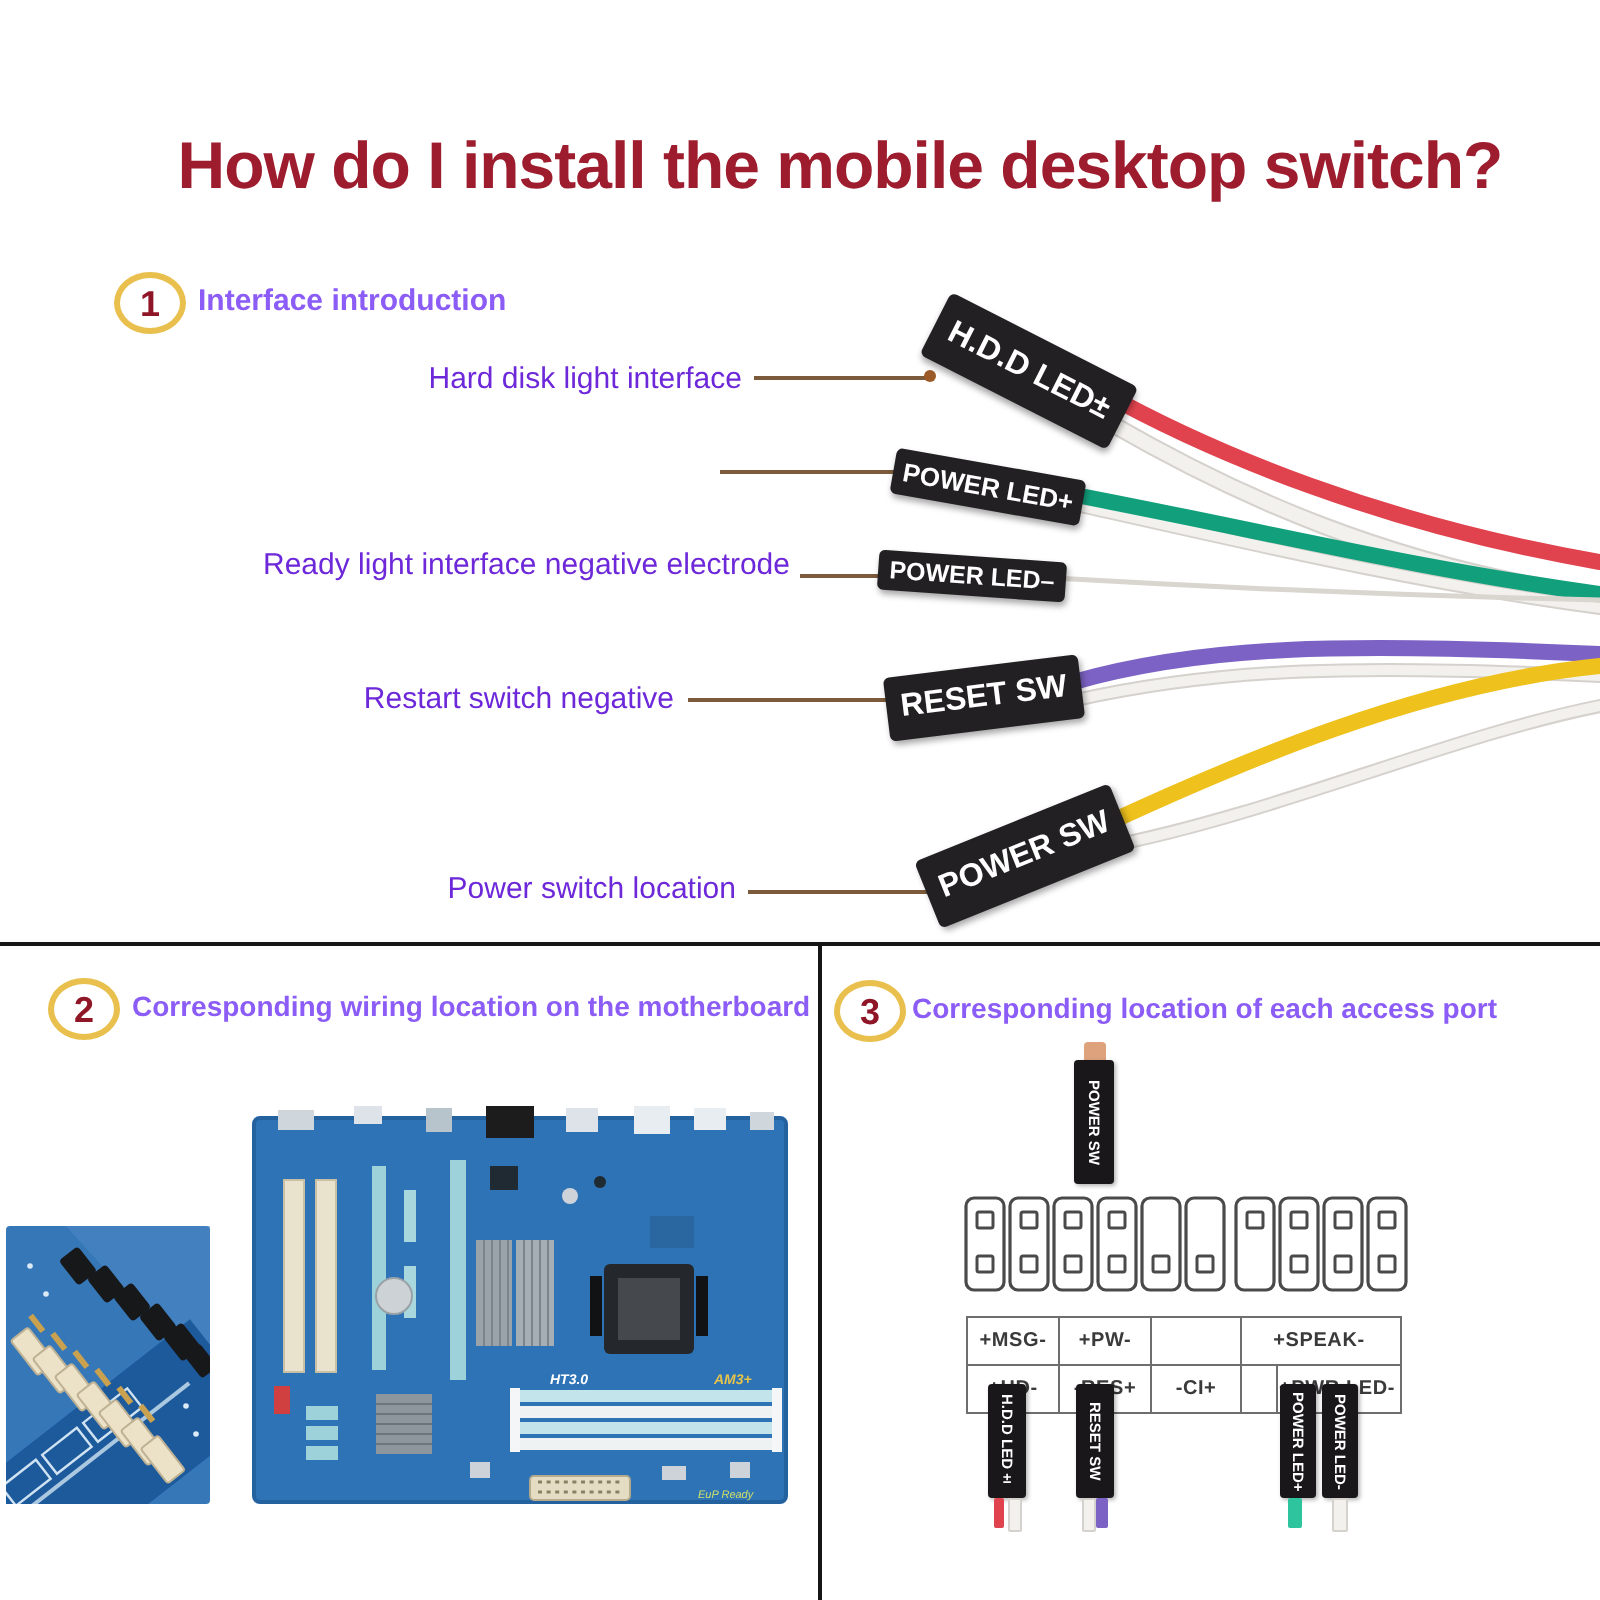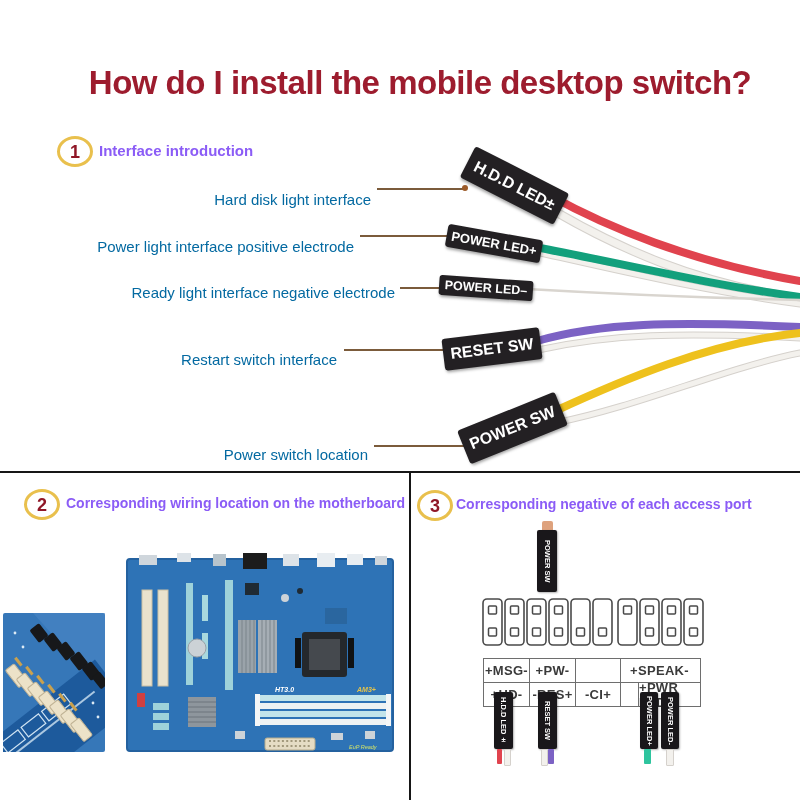--- a/index.html
+++ b/index.html
@@ -5,40 +5,40 @@
   html,body{margin:0;padding:0;background:#ffffff;}
   .page{position:relative;width:800px;height:800px;background:#fff;overflow:hidden;
         font-family:"Liberation Sans", sans-serif;}
   .title{position:absolute;top:64px;left:0;width:100%;text-align:center;
          font-size:33px;font-weight:700;letter-spacing:-0.5px;color:#9d1c2e;padding-left:20px;}
   .badge{position:absolute;width:30px;height:25px;border:3px solid #e9c04d;border-radius:50%;
          display:flex;align-items:center;justify-content:center;background:#fff;}
   .badge span{color:#8f1626;font-weight:800;font-size:18px;line-height:1;}
   .heading{position:absolute;font-size:15px;font-weight:700;color:#8b5cf6;white-space:nowrap;}
   .heading.small{font-size:14px;}
-  .iface-label{position:absolute;font-size:15px;color:#0369a1;white-space:nowrap;margin-top:10px;}
+  .iface-label{position:absolute;font-size:15px;color:#6d28d9;white-space:nowrap;}
   .leader{position:absolute;height:2px;background:#7b5b3b;}
   .ldot{position:absolute;width:6px;height:6px;border-radius:50%;background:#9c5a28;}
   .conn{position:absolute;background:#232023;border-radius:3px;display:flex;align-items:center;
         justify-content:center;color:#fff;font-weight:700;white-space:nowrap;
         box-shadow:1px 2px 3px rgba(0,0,0,.35);}
   .wires{position:absolute;left:0;top:0;pointer-events:none;}
   .divider-h{position:absolute;left:0;top:471px;width:800px;height:2px;background:#161616;}
   .divider-v{position:absolute;left:409px;top:471px;width:2px;height:329px;background:#161616;}
   .photo{position:absolute;}
   .vconn{position:absolute;background:#19171a;border-radius:2px;display:flex;align-items:center;
          justify-content:center;box-shadow:1px 1px 2px rgba(0,0,0,.3);}
   .vconn span{writing-mode:vertical-rl;text-orientation:mixed;color:#fff;font-weight:700;
               font-size:7.5px;letter-spacing:0;white-space:nowrap;}
   .stub{position:absolute;top:749px;height:15px;border-radius:1px;}
   .ptable{position:absolute;left:483px;top:658px;width:216px;border:1px solid #6e6e6e;background:#fff;}
   .prow{display:flex;height:23px;}
   .prow + .prow{border-top:1px solid #6e6e6e;}
   .pcell{box-sizing:border-box;border-right:1px solid #6e6e6e;display:flex;align-items:center;
-         justify-content:center;font-size:13px;font-weight:700;color:#3a3a3a;letter-spacing:.3px;}
+         justify-content:center;font-size:10px;font-weight:700;color:#3a3a3a;letter-spacing:.3px;}
   .pcell:last-child{border-right:none;}
 </style>
 </head>
 <body>
 
 <div class="page">
 
   <div class="title">How do I install the mobile desktop switch?</div>
 
   <div class="badge" style="left:57px;top:136px;">
@@ -56,23 +56,22 @@
     <path d="M 527,289 C 630,295 710,298 800,300" fill="none" stroke="#d9d5cf" stroke-width="2.5" stroke-linecap="round"></path>
     <path d="M 538,350 C 610,334 680,332 800,338" fill="none" stroke="#d5d1cc" stroke-width="7" stroke-linecap="round"></path>
     <path d="M 538,350 C 610,334 680,332 800,338" fill="none" stroke="#f3f1ed" stroke-width="5" stroke-linecap="round"></path>
     <path d="M 537,341 C 600,323 670,321 800,327" fill="none" stroke-width="8" stroke-linecap="round" stroke="#7c62c4"></path>
     <path d="M 555,423 C 640,406 725,368 800,353" fill="none" stroke="#d5d1cc" stroke-width="7" stroke-linecap="round"></path>
     <path d="M 555,423 C 640,406 725,368 800,353" fill="none" stroke="#f3f1ed" stroke-width="5" stroke-linecap="round"></path>
     <path d="M 553,412 C 620,381 710,342 800,333" fill="none" stroke-width="8" stroke-linecap="round" stroke="#eec11d"></path>
   </svg>
 
   <div class="iface-label" style="right:429px;top:181px;">Hard disk light interface</div>
-  <div class="iface-label" style="right:446px;top:228px;">Power light interface positive electrode</div>
   <div class="iface-label" style="right:405px;top:274px;">Ready light interface negative electrode</div>
-  <div class="iface-label" style="right:463px;top:341px;">Restart switch interface</div>
+  <div class="iface-label" style="right:463px;top:341px;">Restart switch negative</div>
   <div class="iface-label" style="right:432px;top:436px;">Power switch location</div>
 
   <div class="leader" style="left:377px;top:188px;width:88px;"></div>
   <div class="leader" style="left:360px;top:235px;width:92px;"></div>
   <div class="leader" style="left:400px;top:287px;width:46px;"></div>
   <div class="leader" style="left:344px;top:349px;width:104px;"></div>
   <div class="leader" style="left:374px;top:445px;width:96px;"></div>
   <div class="ldot" style="left:462px;top:185px;"></div>
   <div class="ldot" style="left:449px;top:232px;"></div>
   <div class="ldot" style="left:443px;top:284px;"></div>
@@ -204,21 +203,21 @@
     <rect x="240" y="178" width="10" height="8" fill="#cdd3d8"></rect>
     <circle cx="160" cy="45" r="4" fill="#cdd3d8"></circle>
     <circle cx="175" cy="38" r="3" fill="#1f2a33"></circle>
     <rect x="120" y="30" width="14" height="12" fill="#1f2a33"></rect>
     <rect x="200" y="55" width="22" height="16" fill="#2a669f"></rect>
   </svg>
 
   <div class="badge" style="left:417px;top:490px;">
     <span>3</span>
   </div>
-  <div class="heading small" style="left:456px;top:496px;">Corresponding negative of each access port</div>
+  <div class="heading small" style="left:456px;top:496px;">Corresponding location of each access port</div>
 
   <div style="position:absolute;left:542px;top:521px;width:11px;height:11px;background:#dea27d;border-radius:2px;"></div>
   <div class="vconn" style="left:537px;top:530px;width:20px;height:62px;">
     <span>POWER SW</span>
   </div>
 
   <svg class="photo" style="left:480px;top:597px;" width="230" height="52" viewBox="0 0 230 52">
     <g fill="#ffffff" stroke="#4a4a4a" stroke-width="1.6">
       <rect x="3" y="2" width="19" height="46" rx="4"></rect>
       <rect x="25" y="2" width="19" height="46" rx="4"></rect>

